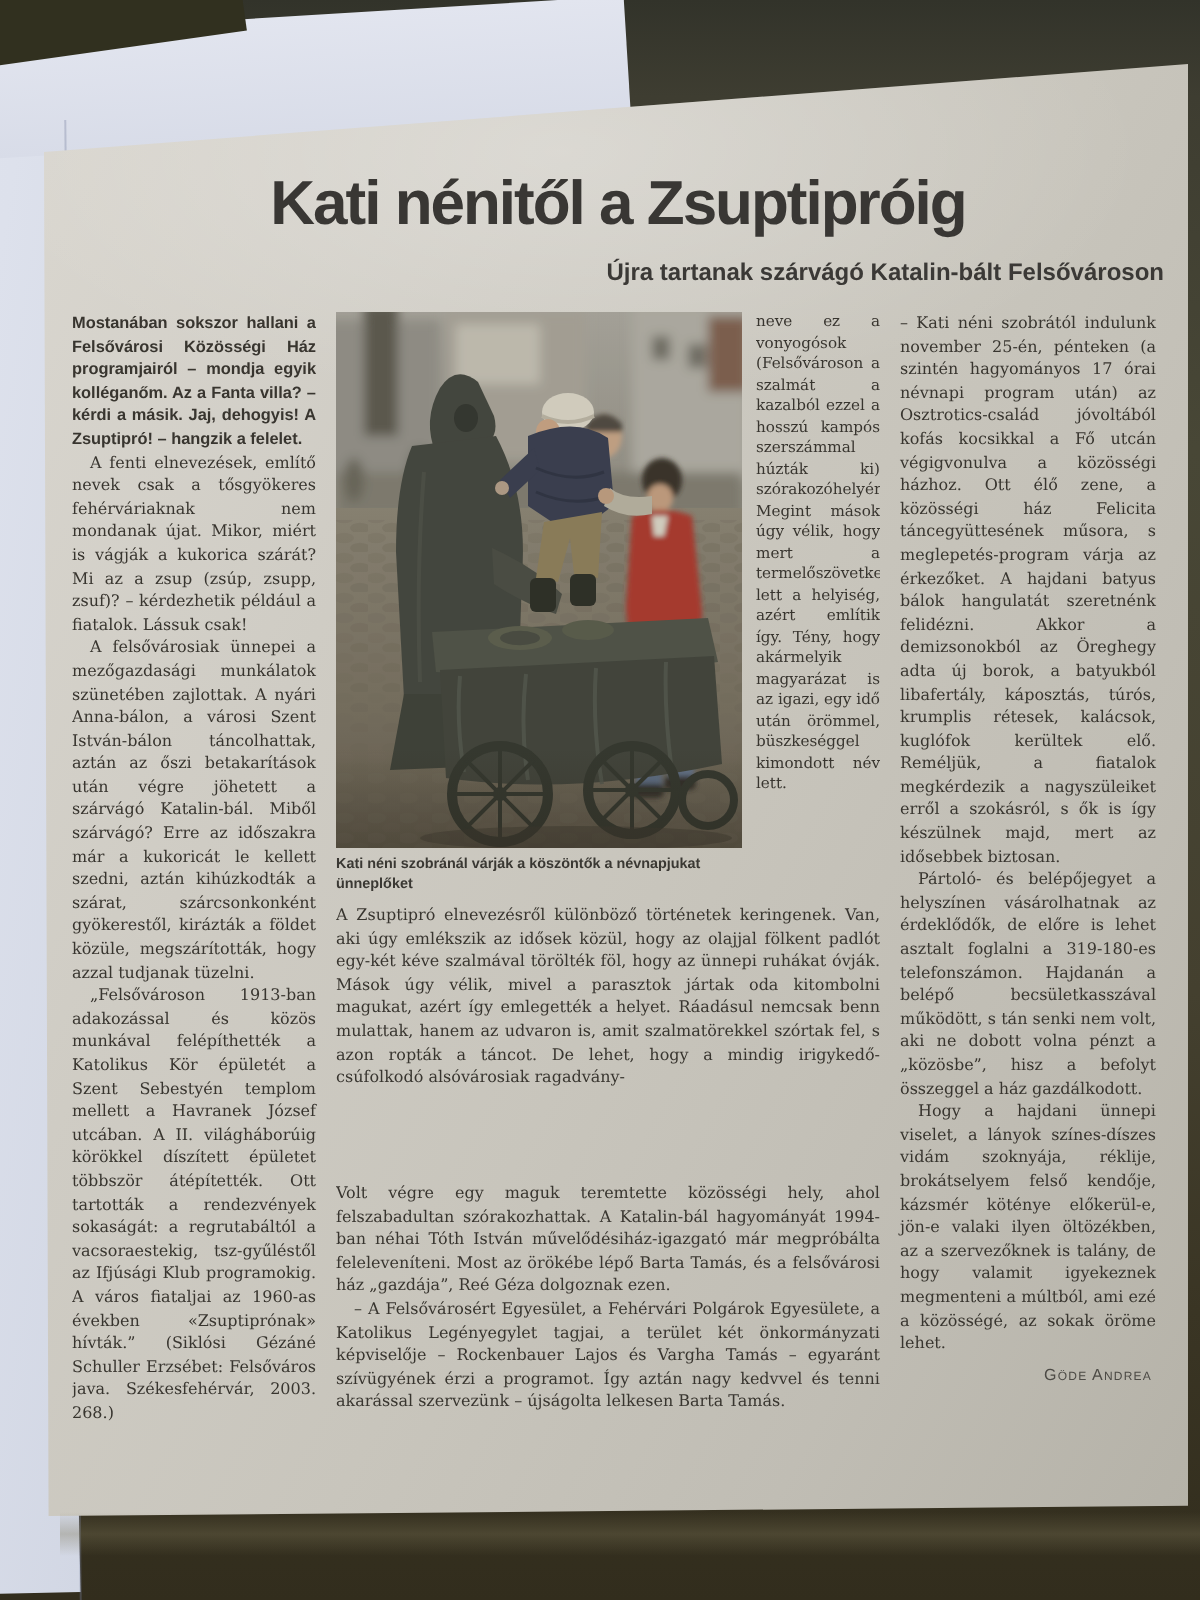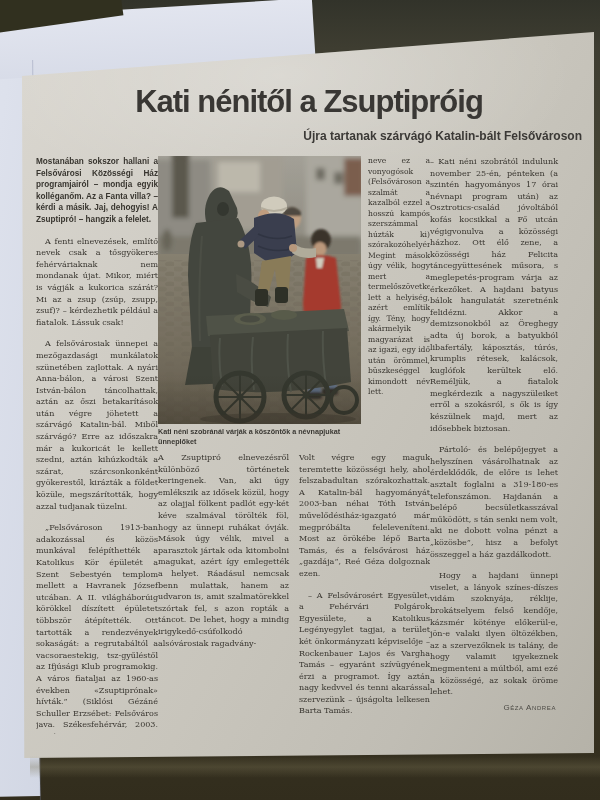--- a/index.html
+++ b/index.html
@@ -41,36 +41,36 @@
   .headline{
     margin:0;text-align:center;
     font-size:31px;font-weight:700;letter-spacing:-1px;color:#393734;
   }
   .subhead{
     margin:9px 0 0 0;text-align:right;
     font-size:12px;font-weight:700;color:#3b3936;
   }
   .body-grid{
     margin-top:13px;height:578px;overflow:hidden;
-    display:grid;grid-template-columns:122px 272px 128px;
+    display:grid;grid-template-columns:122px 272px 128px;column-gap:10px;
     font-family:"DejaVu Serif",serif;font-size:8px;line-height:11.6px;
     text-align:justify;color:#38352f;
   }
   .col p{margin:0;}
-  .col p + p{text-indent:9px;margin-top:10px;}
+  .col p + p{text-indent:9px;margin-top:0;}
   .lead{font-family:"Liberation Sans",sans-serif;font-weight:700;font-size:8.2px;}
   .middle .top-row{display:flex;gap:7px;}
   .photo-block{margin:0;width:203px;flex:0 0 auto;}
   .photo-block svg{display:block;background:#8e8a80;}
   .photo-caption{
     font-family:"Liberation Sans",sans-serif;font-size:7.2px;line-height:9.5px;
     font-weight:700;color:#3a3833;margin-top:3px;text-align:left;
   }
   .sliver{flex:1 1 auto;font-size:7.6px;line-height:10.5px;overflow:hidden;}
-  .bottom-row{display:flex;gap:10px;margin-top:6px;height:268px;overflow:hidden;}
+  .bottom-row{display:flex;gap:10px;margin-top:6px;height:268px;overflow:hidden;flex-direction:column;}
   .bottom-row .col{flex:1 1 0;}
   .byline{
     margin-top:4px;padding-right:2px;text-align:right;
     font-variant:small-caps;letter-spacing:.6px;font-size:8px;color:#4c4a45;
     font-family:"Liberation Sans",sans-serif;
   }
   
   .table-sheen{
     position:absolute;left:30px;top:756px;width:570px;height:22px;
     background:linear-gradient(180deg,rgba(122,115,85,0),rgba(122,115,85,.35),rgba(122,115,85,0));
@@ -227,31 +227,31 @@
             <div class="col sliver">
               <p>neve ez a vonyogósok (Felsővároson a szalmát a kazalból ezzel a hosszú kampós szerszámmal húzták ki) szórakozóhelyére. Megint mások úgy vélik, hogy mert a termelőszövetkezeté lett a helyiség, azért említik így. Tény, hogy akármelyik magyarázat is az igazi, egy idő után örömmel, büszkeséggel kimondott név lett.</p>
             </div>
           </div>
 
           <div class="bottom-row">
             <div class="col">
               <p>A Zsuptipró elnevezésről különböző történetek keringenek. Van, aki úgy emlékszik az idősek közül, hogy az olajjal fölkent padlót egy-két kéve szalmával törölték föl, hogy az ünnepi ruhákat óvják. Mások úgy vélik, mivel a parasztok jártak oda kitombolni magukat, azért így emlegették a helyet. Ráadásul nemcsak benn mulattak, hanem az udvaron is, amit szalmatörekkel szórtak fel, s azon ropták a táncot. De lehet, hogy a mindig irigykedő-csúfolkodó alsóvárosiak ragadvány-</p>
             </div>
             <div class="col">
-              <p>Volt végre egy maguk teremtette közösségi hely, ahol felszabadultan szórakozhattak. A Katalin-bál hagyományát 2003-ban néhai Tóth István művelődésiház-igazgató már megpróbálta feleleveníteni. Most az örökébe lépő Barta Tamás, és a felsővárosi ház „gazdája”, Reé Géza dolgoznak ezen.</p>
+              <p>Volt végre egy maguk teremtette közösségi hely, ahol felszabadultan szórakozhattak. A Katalin-bál hagyományát 1994-ban néhai Tóth István művelődésiház-igazgató már megpróbálta feleleveníteni. Most az örökébe lépő Barta Tamás, és a felsővárosi ház „gazdája”, Reé Géza dolgoznak ezen.</p>
               <p>– A Felsővárosért Egyesület, a Fehérvári Polgárok Egyesülete, a Katolikus Legényegylet tagjai, a terület két önkormányzati képviselője – Rockenbauer Lajos és Vargha Tamás – egyaránt szívügyének érzi a programot. Így aztán nagy kedvvel és tenni akarással szervezünk – újságolta lelkesen Barta Tamás.</p>
             </div>
           </div>
         </div>
 
         <div class="col">
           <p>– Kati néni szobrától indulunk november 25-én, pénteken (a szintén hagyományos 17 órai névnapi program után) az Osztrotics-család jóvoltából kofás kocsikkal a Fő utcán végigvonulva a közösségi házhoz. Ott élő zene, a közösségi ház Felicita táncegyüttesének műsora, s meglepetés-program várja az érkezőket. A hajdani batyus bálok hangulatát szeretnénk felidézni. Akkor a demizsonokból az Öreghegy adta új borok, a batyukból libafertály, káposztás, túrós, krumplis rétesek, kalácsok, kuglófok kerültek elő. Reméljük, a fiatalok megkérdezik a nagyszüleiket erről a szokásról, s ők is így készülnek majd, mert az idősebbek biztosan.</p>
           <p>Pártoló- és belépőjegyet a helyszínen vásárolhatnak az érdeklődők, de előre is lehet asztalt foglalni a 319-180-es telefonszámon. Hajdanán a belépő becsületkasszával működött, s tán senki nem volt, aki ne dobott volna pénzt a „közösbe”, hisz a befolyt összeggel a ház gazdálkodott.</p>
           <p>Hogy a hajdani ünnepi viselet, a lányok színes-díszes vidám szoknyája, réklije, brokátselyem felső kendője, kázsmér köténye előkerül-e, jön-e valaki ilyen öltözékben, az a szervezőknek is talány, de hogy valamit igyekeznek megmenteni a múltból, ami ezé a közösségé, az sokak öröme lehet.</p>
-          <div class="byline">Géza Andrea</div>
+          <div class="byline">Göde Andrea</div>
         </div>
 
       </div>
     </div>
   </div>
 
   <div class="table-sheen"></div>
 </div>
 
 </body></html>

